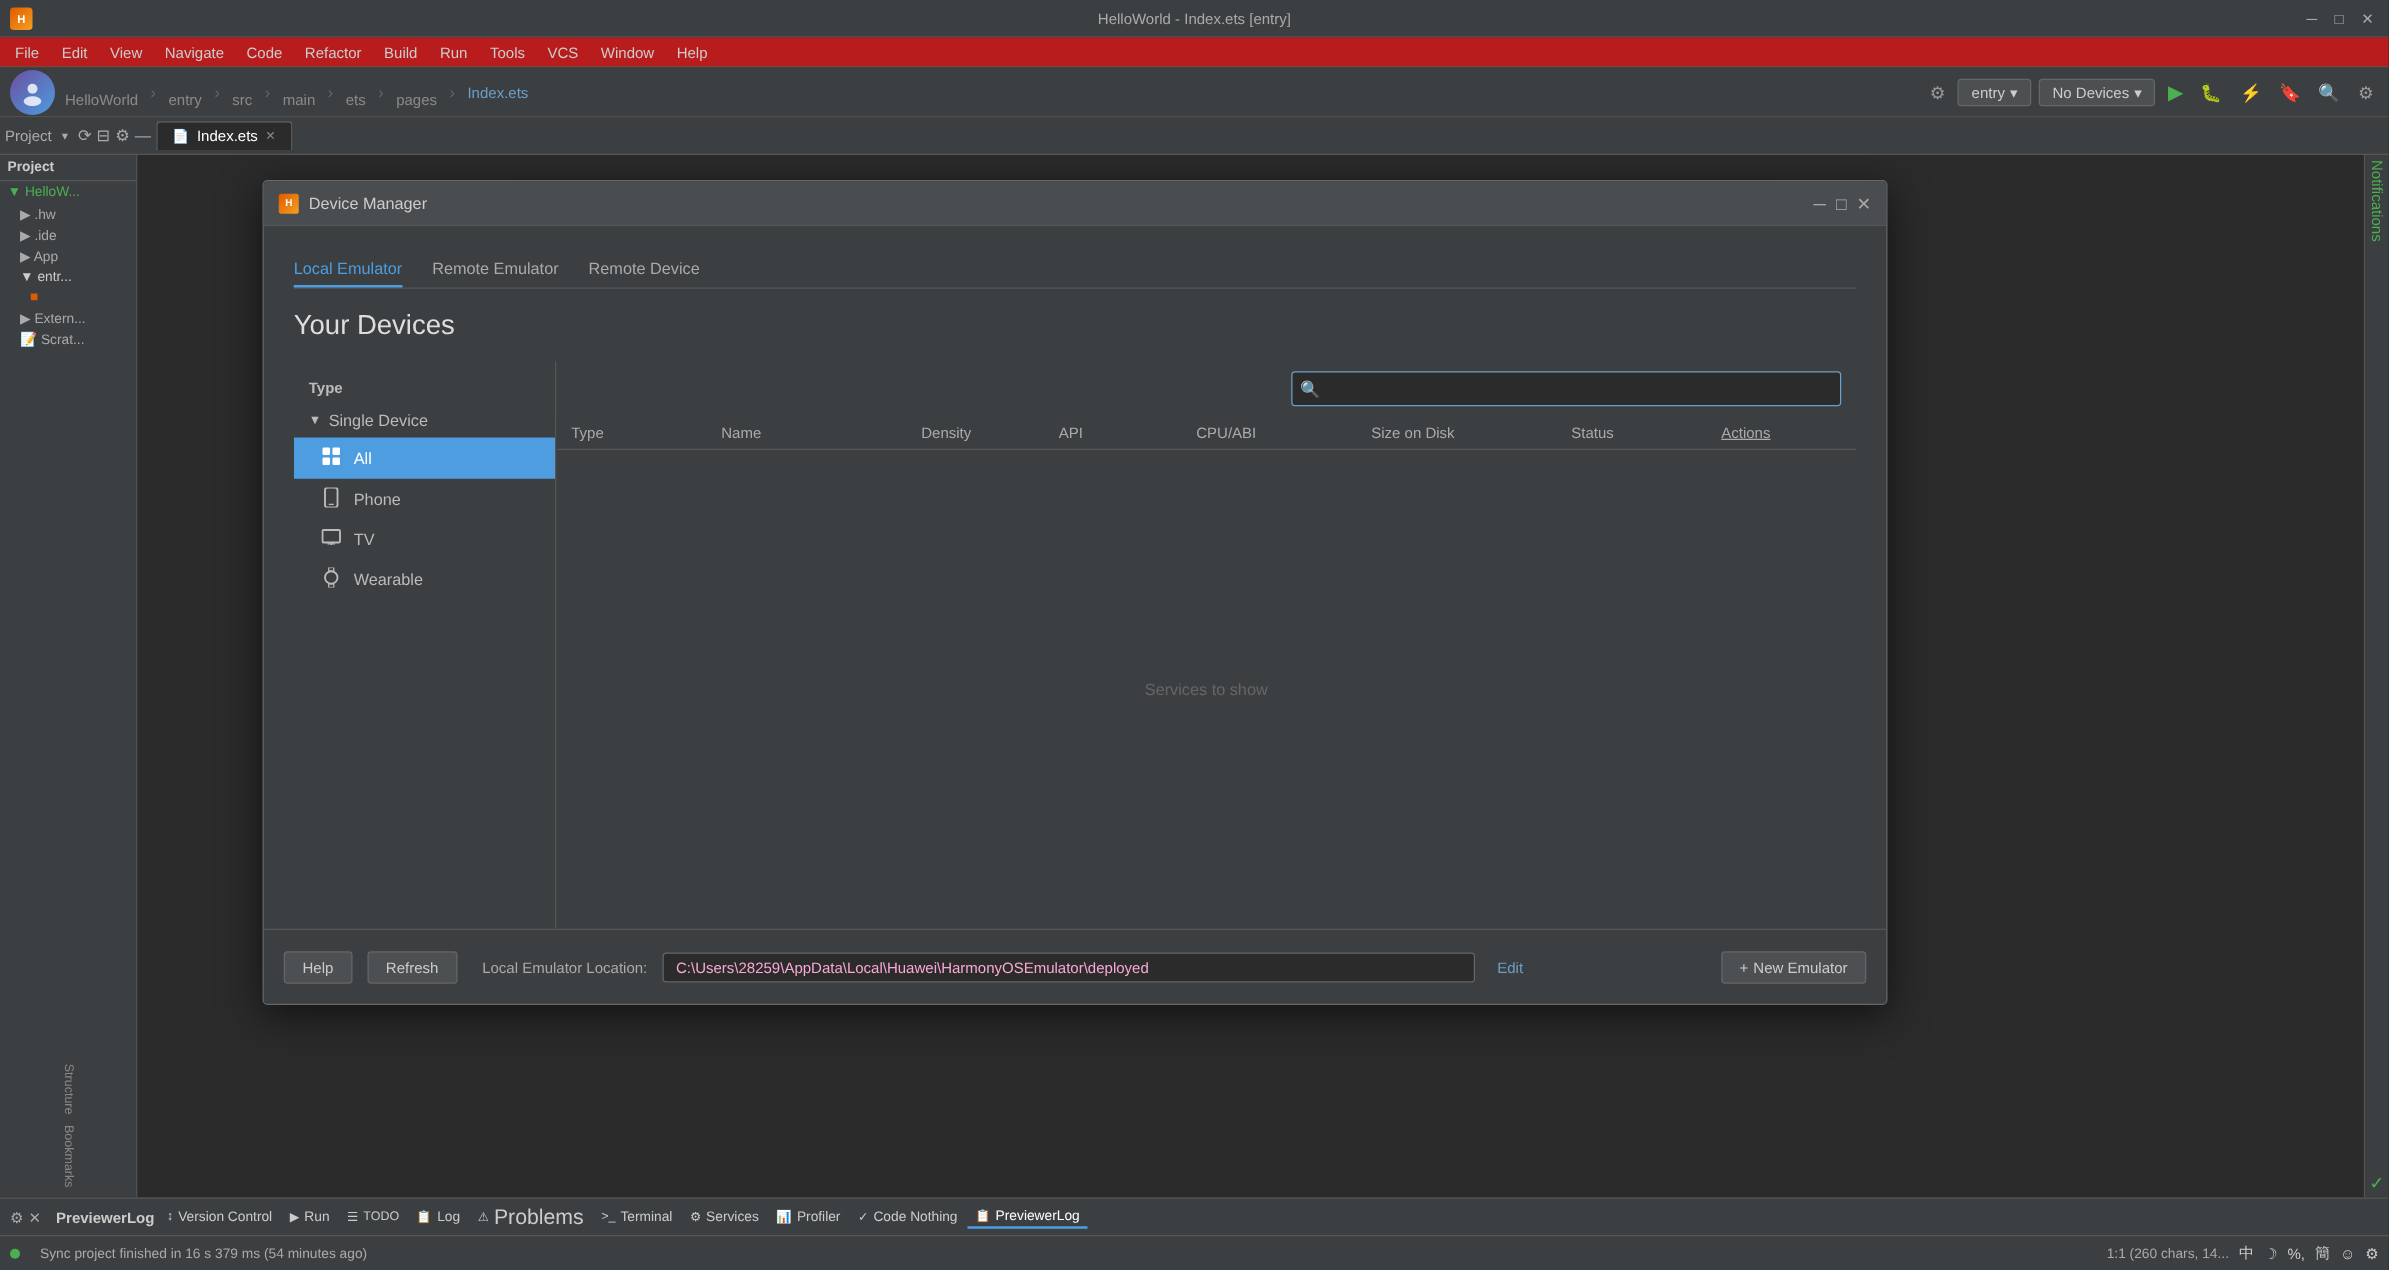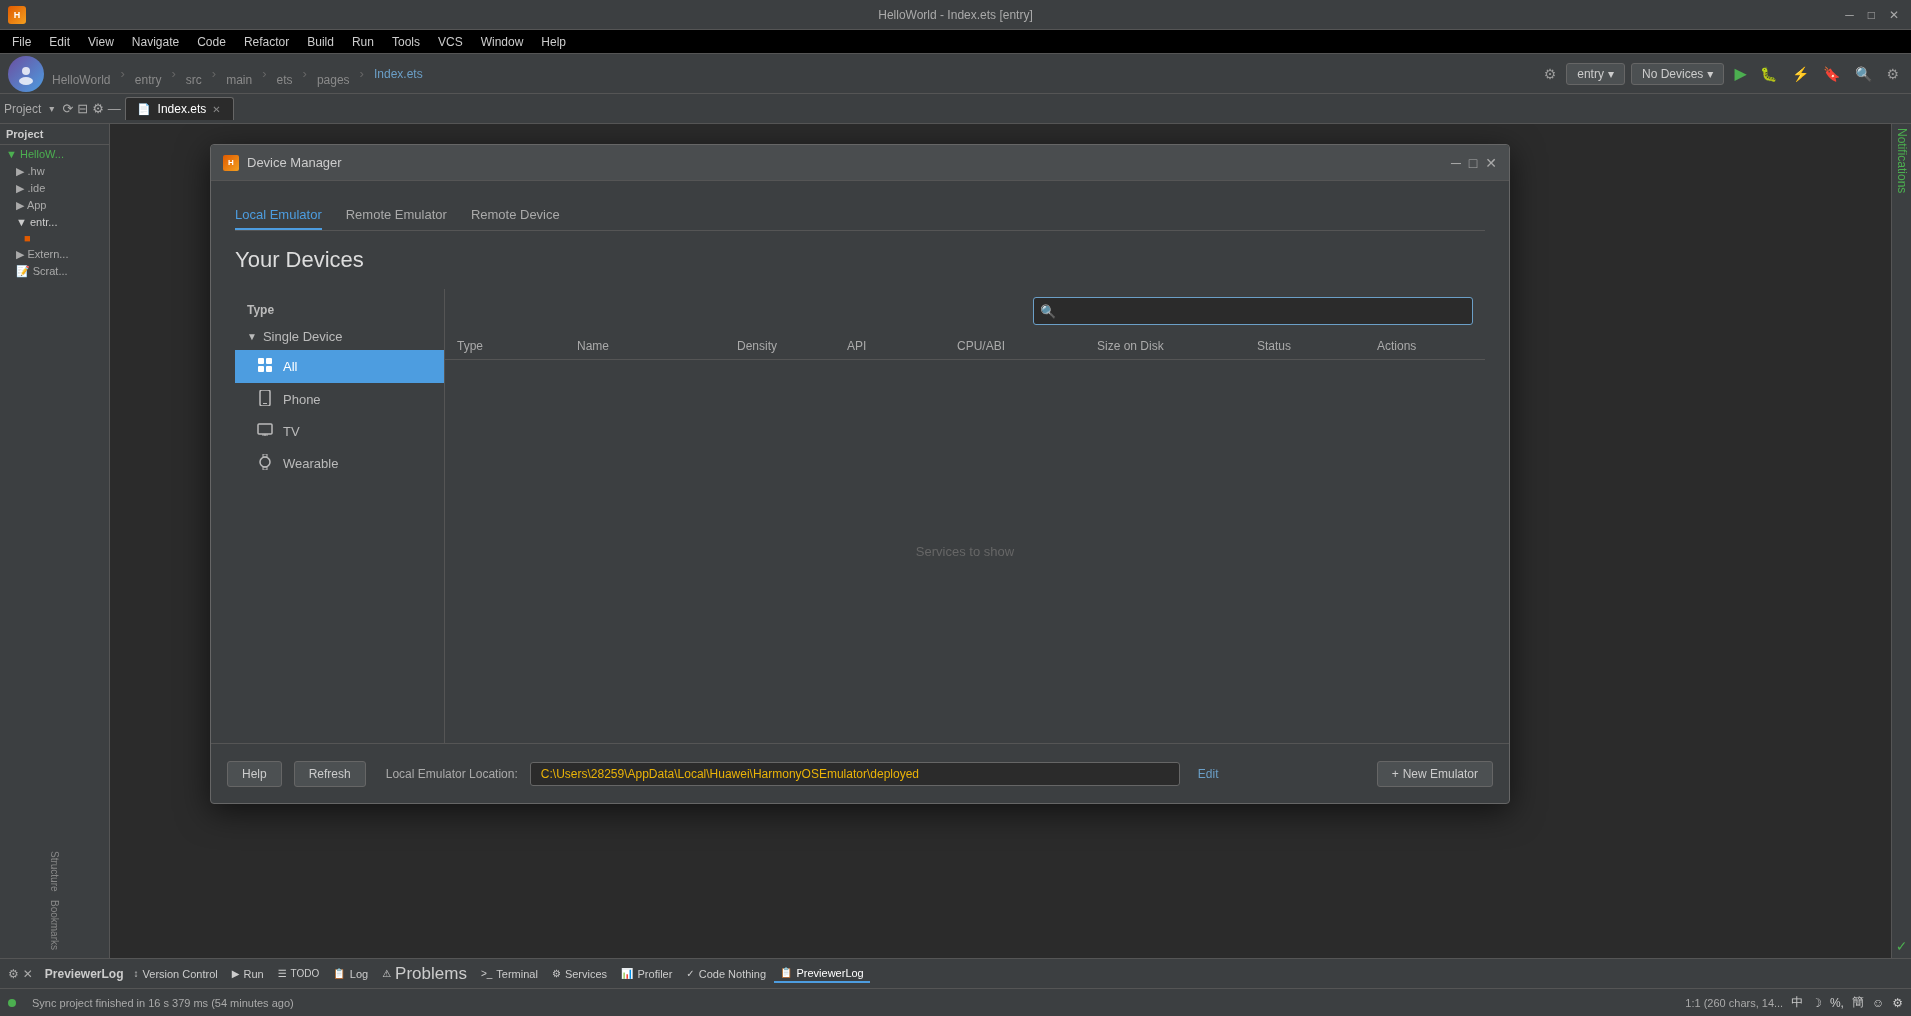--- a/index.html
+++ b/index.html
@@ -32,21 +32,21 @@
       font-size: 12px;
     }
     #ide-titlebar .window-controls {
       display: flex;
       gap: 6px;
       margin-left: auto;
     }
 
     
     #menu-bar {
-      background: #000000;
+      background: #b91c1c;
       height: 24px;
       display: flex;
       align-items: center;
       padding: 0 4px;
       gap: 2px;
       border-bottom: 1px solid #555;
     }
     #menu-bar span {
       padding: 2px 8px;
       cursor: pointer;
@@ -325,21 +325,21 @@
       padding: 0 12px;
       font-weight: normal;
     }
     .th-type { width: 120px; }
     .th-name { width: 160px; }
     .th-density { width: 110px; }
     .th-api { width: 110px; }
     .th-cpu { width: 140px; }
     .th-size { width: 160px; }
     .th-status { width: 120px; }
-    .th-actions { flex: 1; }
+    .th-actions { flex: 1; text-decoration: underline; }
 
     #dm-table-body {
       flex: 1;
       display: flex;
       align-items: center;
       justify-content: center;
       color: #666;
       font-size: 13px;
     }
 
@@ -658,21 +658,21 @@
               </div>
             </div>
           </div>
         </div>
       </div>
 
       <div id="dm-bottom">
         <button class="dm-btn">Help</button>
         <button class="dm-btn">Refresh</button>
         <span class="location-label">Local Emulator Location:</span>
-        <input class="location-input" type="text" value="C:\Users\28259\AppData\Local\Huawei\HarmonyOSEmulator\deployed" style="background: rgb(43, 43, 43); border: 1px solid rgb(102, 102, 102); border-radius: 3px; color: #eab308; padding: 4px 10px; font-size: 12px; outline: none; width: 650px;">
+        <input class="location-input" type="text" value="C:\Users\28259\AppData\Local\Huawei\HarmonyOSEmulator\deployed" style="background: rgb(43, 43, 43); border: 1px solid rgb(102, 102, 102); border-radius: 3px; color: #f9a8d4; padding: 4px 10px; font-size: 12px; outline: none; width: 650px;">
         <span class="edit-link">Edit</span>
         <button class="new-emulator-btn">
           <span>+</span>
           <span> New Emulator</span>
         </button>
       </div>
     </div>
 
   </div>
 

